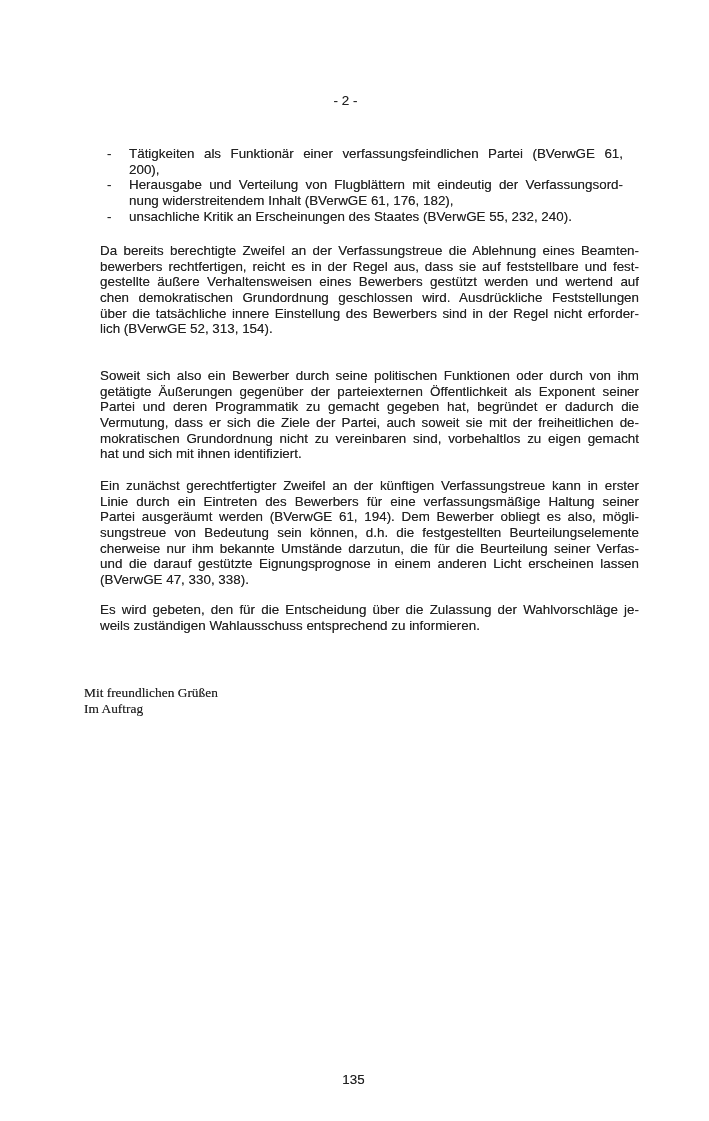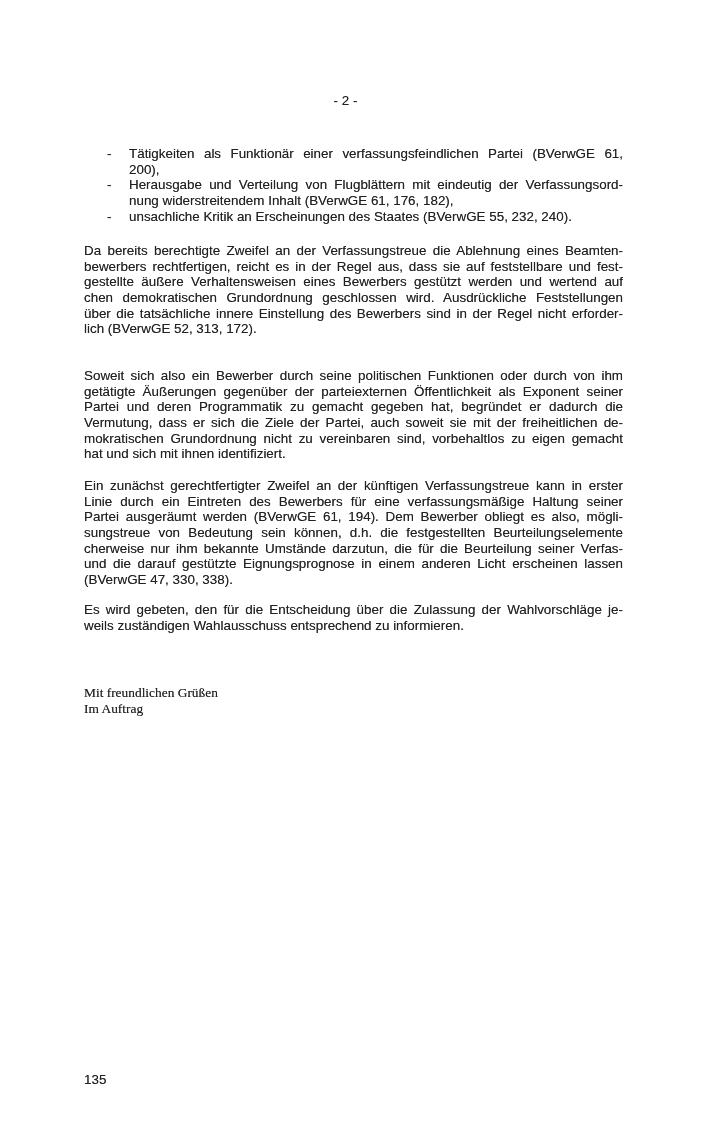--- a/index.html
+++ b/index.html
@@ -12,30 +12,30 @@
     font-family: "Liberation Sans", "DejaVu Sans", sans-serif;
     font-size: 13.4px;
     line-height: 15.7px;
     color: #222222;
     text-shadow: 0 0 0.35px rgba(0,0,0,0.5);
   }
   .abs { position: absolute; }
 
   
   .hdr-num  { top: 93px;  left: 76px; width: 539px; text-align: center; }
-  .ftr-num  { top: 1072px; left: 84px; width: 539px; }
+  .ftr-num  { top: 1072px; left: 84px; width: 539px; text-align: center; }
 
   
   .list { top: 146px; left: 107px; width: 516px; }
   .li { display: flex; }
   .li .bullet { width: 22px; flex: none; }
   .li .litext { flex: 1 1 auto; min-width: 0; }
 
   
-  .para { left: 84px; width: 539px; }
+  .para { left: 100px; width: 539px; }
   .p1 { top: 243px; }
   .p2 { top: 368px; }
   .p3 { top: 478px; }
   .p4 { top: 602px; }
 
   
   .closing { top: 685px; left: 84px; width: 400px; font-family: Liberation Serif, serif; }
 
   
   .ln { height: 15.7px; overflow: hidden; text-align: left; }
@@ -71,21 +71,21 @@
         </div>
       </div>
     </div>
 
   <div class="abs para p1">
       <div class="ln j">Da bereits berechtigte Zweifel an der Verfassungstreue die Ablehnung eines Beamten-</div>
       <div class="ln j">bewerbers rechtfertigen, reicht es in der Regel aus, dass sie auf feststellbare und fest-</div>
       <div class="ln j">gestellte äußere Verhaltensweisen eines Bewerbers gestützt werden und wertend auf</div>
       <div class="ln j">chen demokratischen Grundordnung geschlossen wird. Ausdrückliche Feststellungen</div>
       <div class="ln j">über die tatsächliche innere Einstellung des Bewerbers sind in der Regel nicht erforder-</div>
-      <div class="ln">lich (BVerwGE 52, 313, 172).</div>
+      <div class="ln">lich (BVerwGE 52, 313, 154).</div>
     </div>
 
   <div class="abs para p2">
       <div class="ln j">Soweit sich also ein Bewerber durch seine politischen Funktionen oder durch von ihm</div>
       <div class="ln j">getätigte Äußerungen gegenüber der parteiexternen Öffentlichkeit als Exponent seiner</div>
       <div class="ln j">Partei und deren Programmatik zu gemacht gegeben hat, begründet er dadurch die</div>
       <div class="ln j">Vermutung, dass er sich die Ziele der Partei, auch soweit sie mit der freiheitlichen de-</div>
       <div class="ln j">mokratischen Grundordnung nicht zu vereinbaren sind, vorbehaltlos zu eigen gemacht</div>
       <div class="ln">hat und sich mit ihnen identifiziert.</div>
     </div>

